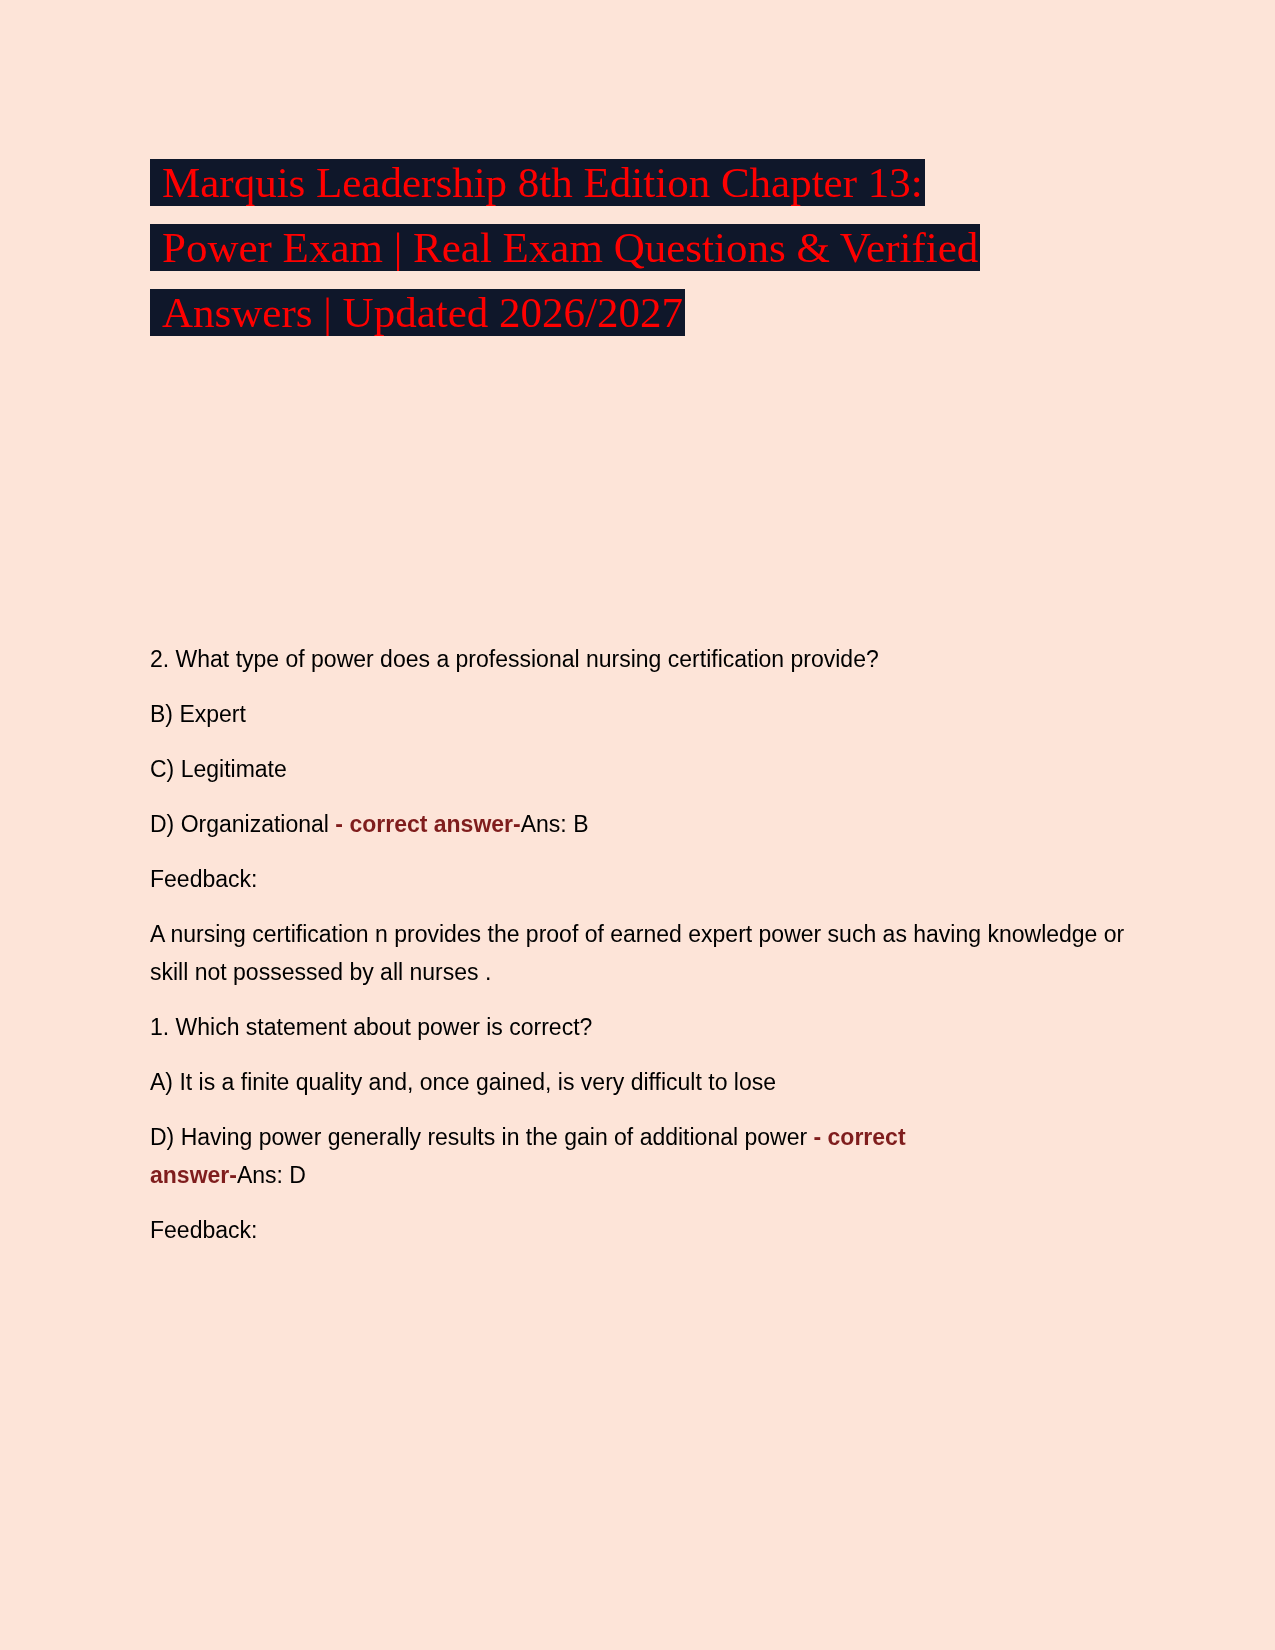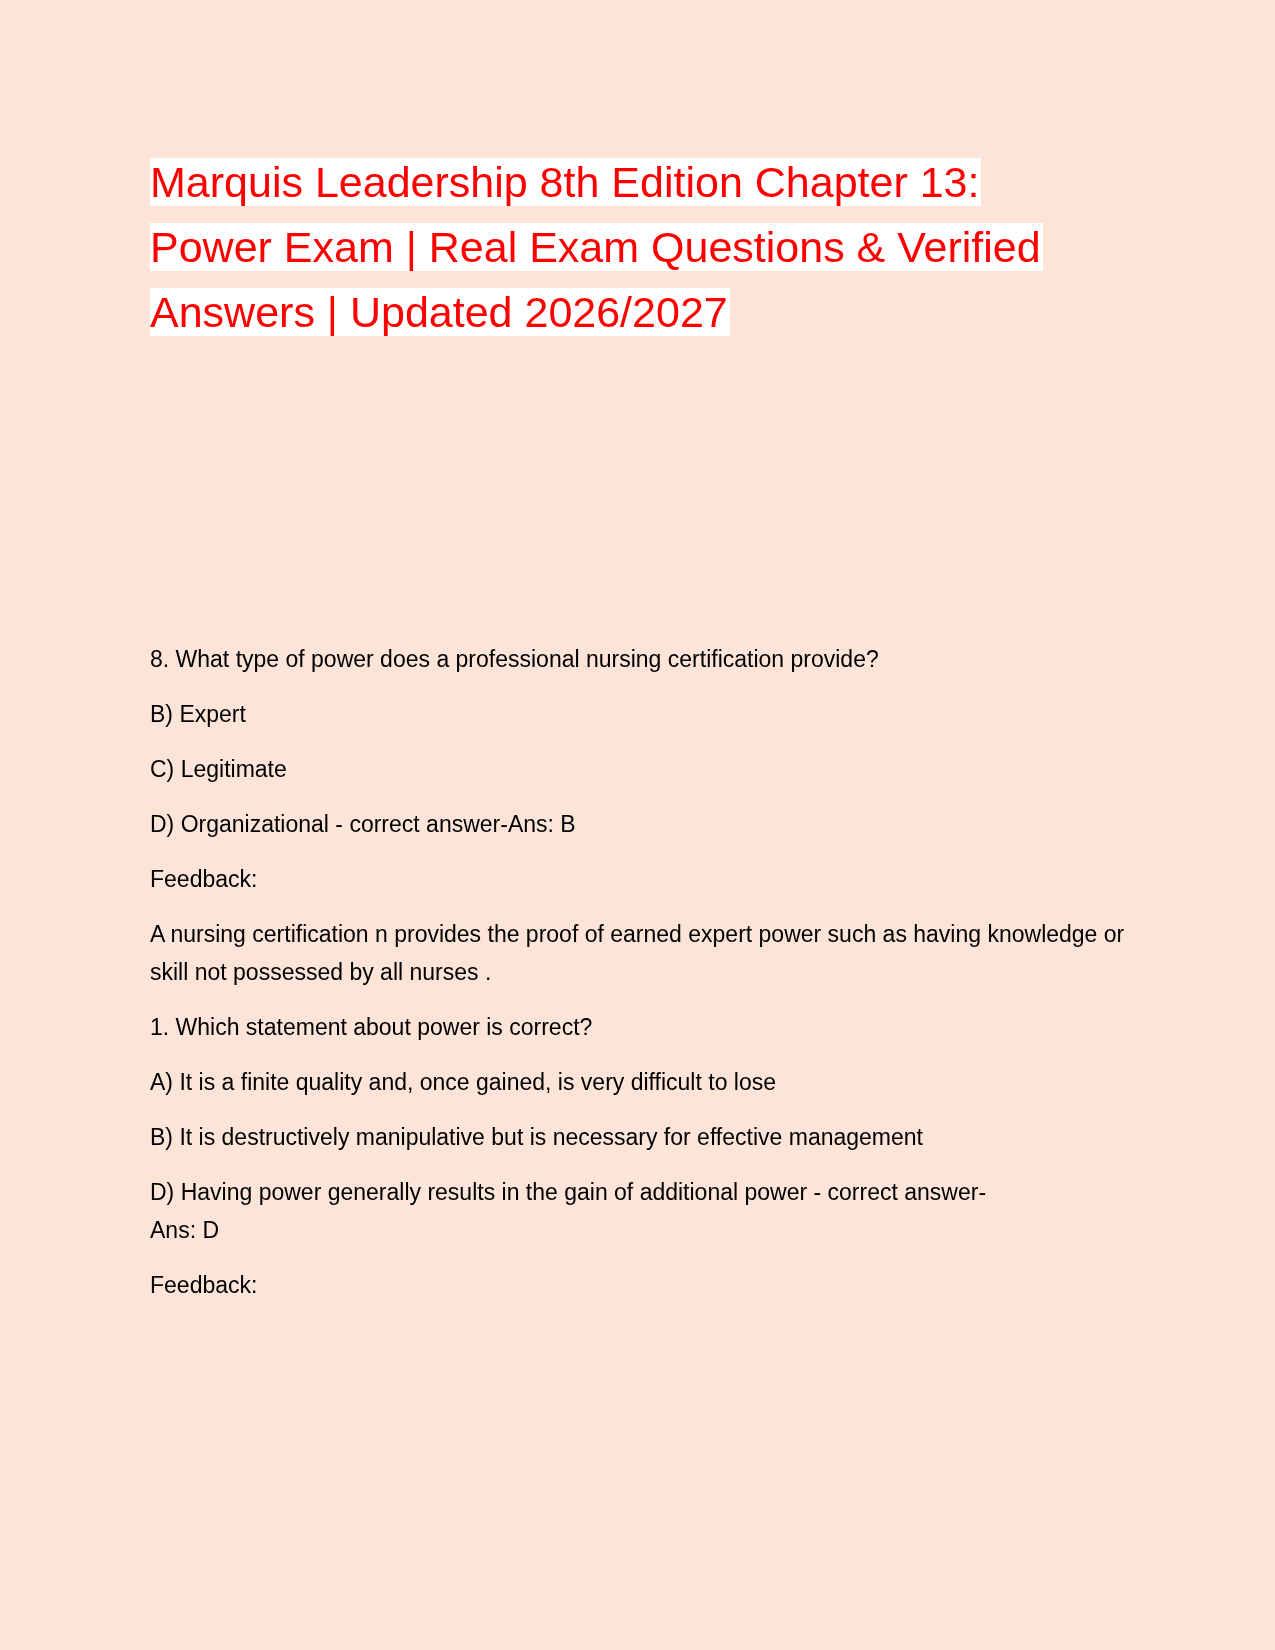--- a/index.html
+++ b/index.html
@@ -26,61 +26,61 @@
       left: 0;
       top: 150px;
       margin: 0;
       font-size: 43px;
       font-weight: normal;
       line-height: 65px;
       color: #ff0000;
       width: 1000px;
     }
     .title .hl {
-      background: #ffffff;
-      padding: 0 2px 0 0;
+      background: #0f172a;
+      padding: 0 2px 0 12px;
       box-decoration-break: clone;
+      font-family: Liberation Serif, serif;
       -webkit-box-decoration-break: clone;
     }
     .content {
       position: absolute;
       left: 0;
       top: 640px;
       width: 990px;
       font-size: 23px;
       line-height: 38px;
     }
     .content p {
       margin: 0 0 17px 0;
     }
     .red {
-      color: #000000;
-      font-weight: normal;
+      color: #7f1d1d;
+      font-weight: bold;
     }
   </style>
 </head>
 <body>
 
 <div class="page">
 
   <h1 class="title">
     <span class="hl">Marquis Leadership 8th Edition Chapter 13:</span><br>
     <span class="hl">Power Exam | Real Exam Questions &amp; Verified</span><br>
     <span class="hl">Answers | Updated 2026/2027</span>
   </h1>
 
   <div class="content">
 
-    <p>8. What type of power does a professional nursing certification provide?</p>
+    <p>2. What type of power does a professional nursing certification provide?</p>
     <p>B) Expert</p>
     <p>C) Legitimate</p>
     <p><span>D) Organizational</span><span class="red"> - correct answer-</span><span>Ans: B</span></p>
     <p>Feedback:</p>
     <p>A nursing certification n provides the proof of earned expert power such as having knowledge or skill not possessed by all nurses .</p>
 
     <p>1. Which statement about power is correct?</p>
     <p>A) It is a finite quality and, once gained, is very difficult to lose</p>
-    <p>B) It is destructively manipulative but is necessary for effective management</p>
     <p style="width:840px;"><span>D) Having power generally results in the gain of additional power</span><span class="red"> - correct answer-</span><span>Ans: D</span></p>
     <p>Feedback:</p>
 
   </div>
 </div>
 
 </body></html>

